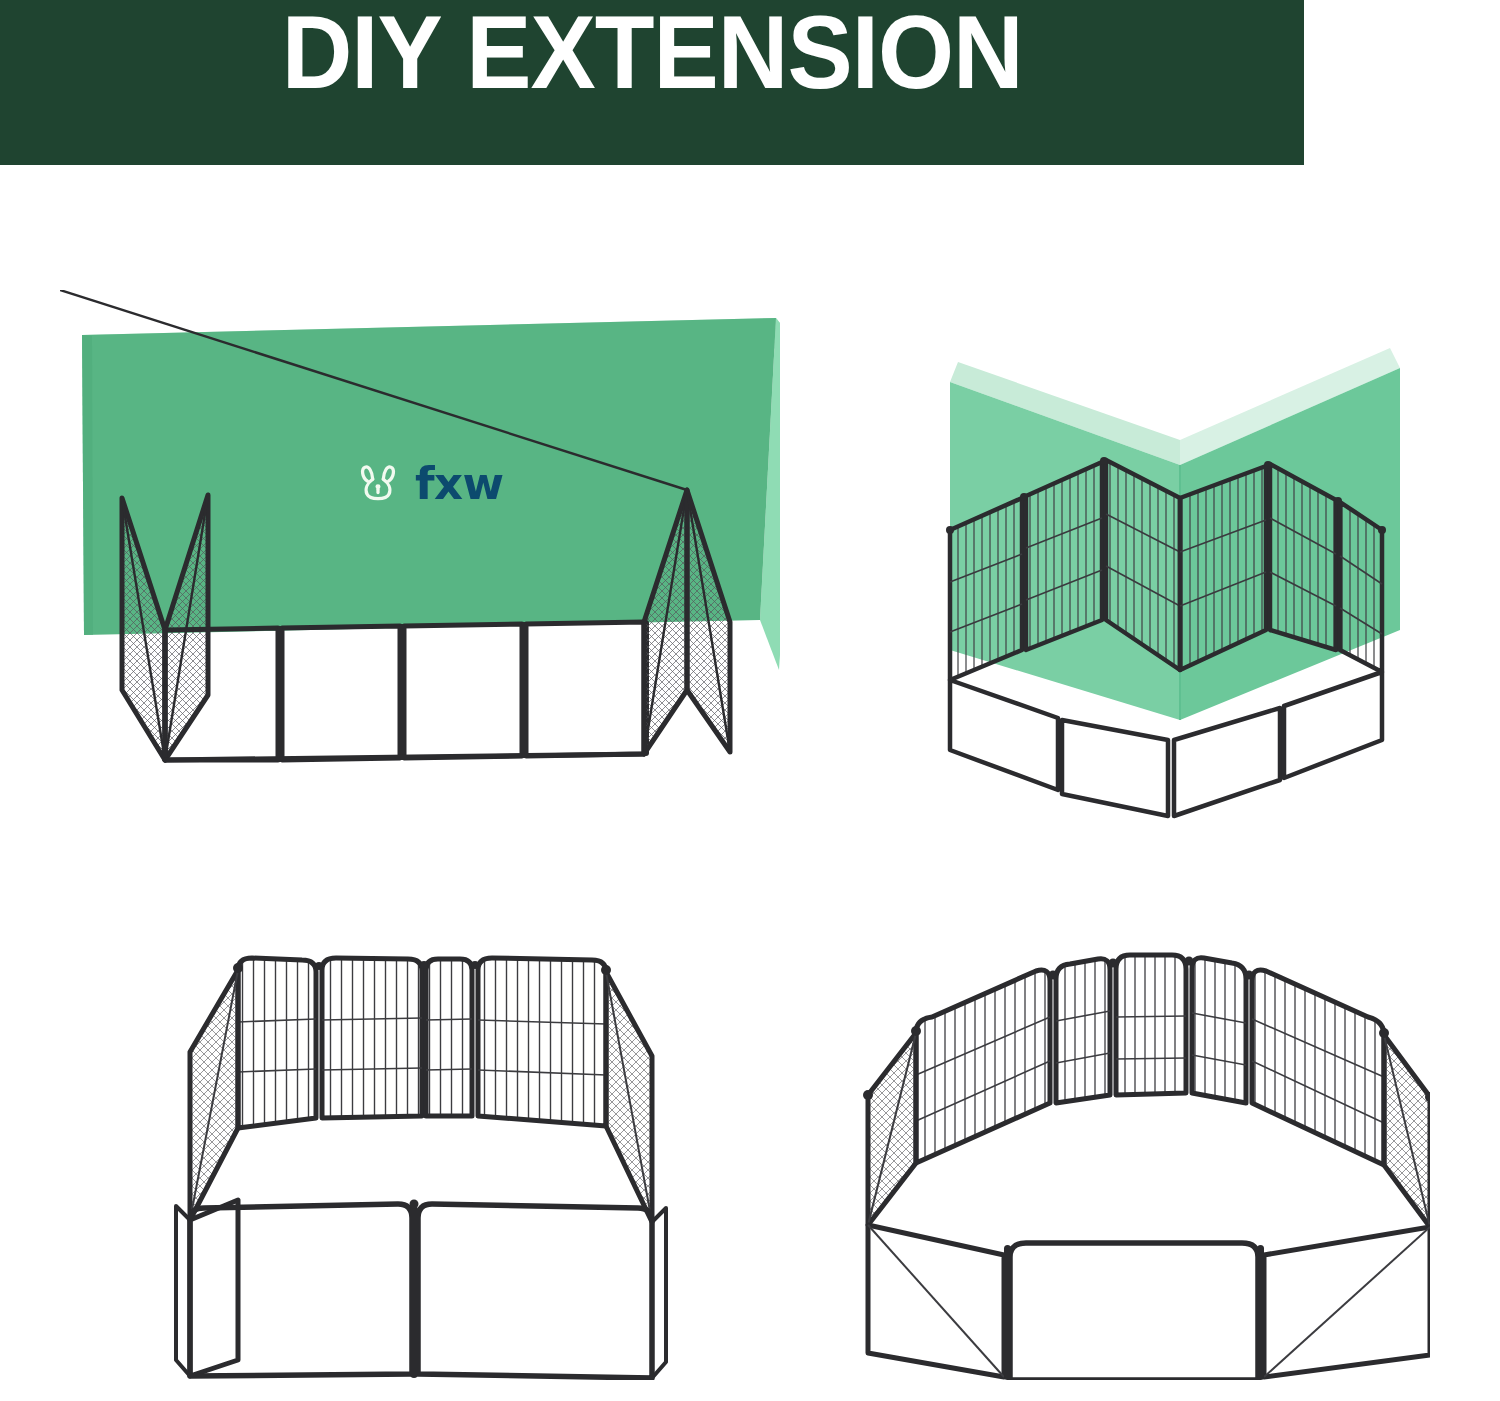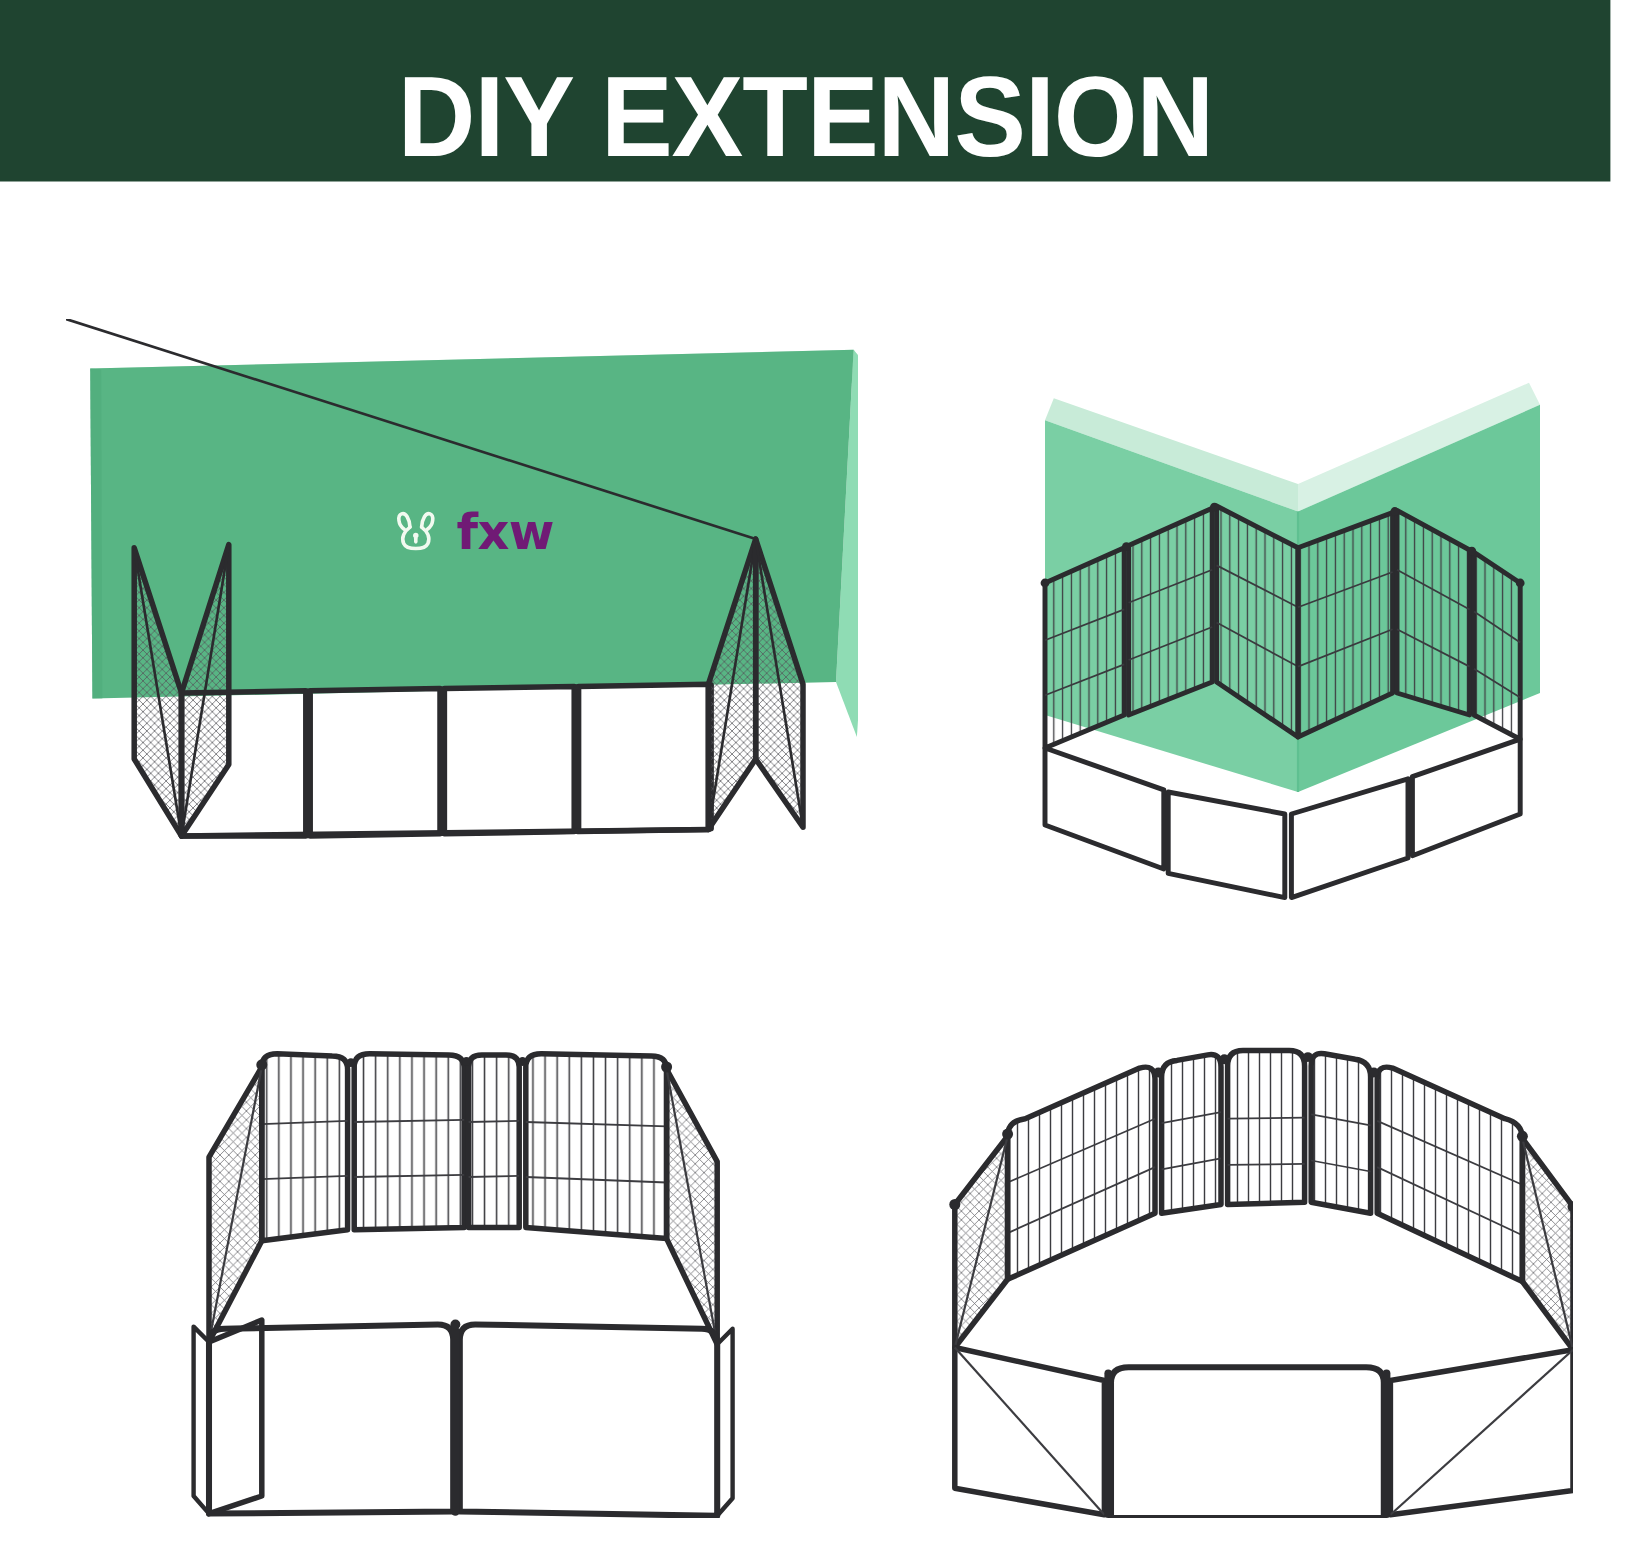--- a/index.html
+++ b/index.html
@@ -7,23 +7,23 @@
   body{
     width:1500px;height:1401px;
     font-family:"Liberation Sans", sans-serif;
     overflow:hidden;
     position:relative;
   }
   .page{position:relative;width:1500px;height:1401px;background:#ffffff;}
 
   
   .banner{
-    position:absolute;left:0;top:0;width:1464px;height:165px;
+    position:absolute;left:0;top:0;width:1304px;height:165px;
     background:#1f4430;
-    display:flex;align-items:flex-end;justify-content:center;
+    display:flex;align-items:flex-start;justify-content:center;
   }
   .banner-title{
     color:#ffffff;
     font-family:"Liberation Sans", sans-serif;
     font-weight:700;
     font-size:104px;
     line-height:104px;
     letter-spacing:-1px;
     transform:scaleX(0.94);
     white-space:nowrap;
@@ -48,21 +48,21 @@
     width:160px;height:62px;
     display:flex;align-items:center;gap:14px;
     pointer-events:none;
   }
   .wall-logo .mark{width:46px;height:46px;flex:0 0 46px;}
   .wall-logo .wordmark{
     font-family:"DejaVu Sans", sans-serif;
     font-weight:700;
     font-size:45px;
     line-height:45px;
-    color:#701a75;
+    color:#0c4a6e;
     letter-spacing:-0.5px;
   }
 </style>
 </head>
 <body>
 
 <div class="page">
 
   <div class="banner">
     <h1 class="banner-title">DIY EXTENSION</h1>

